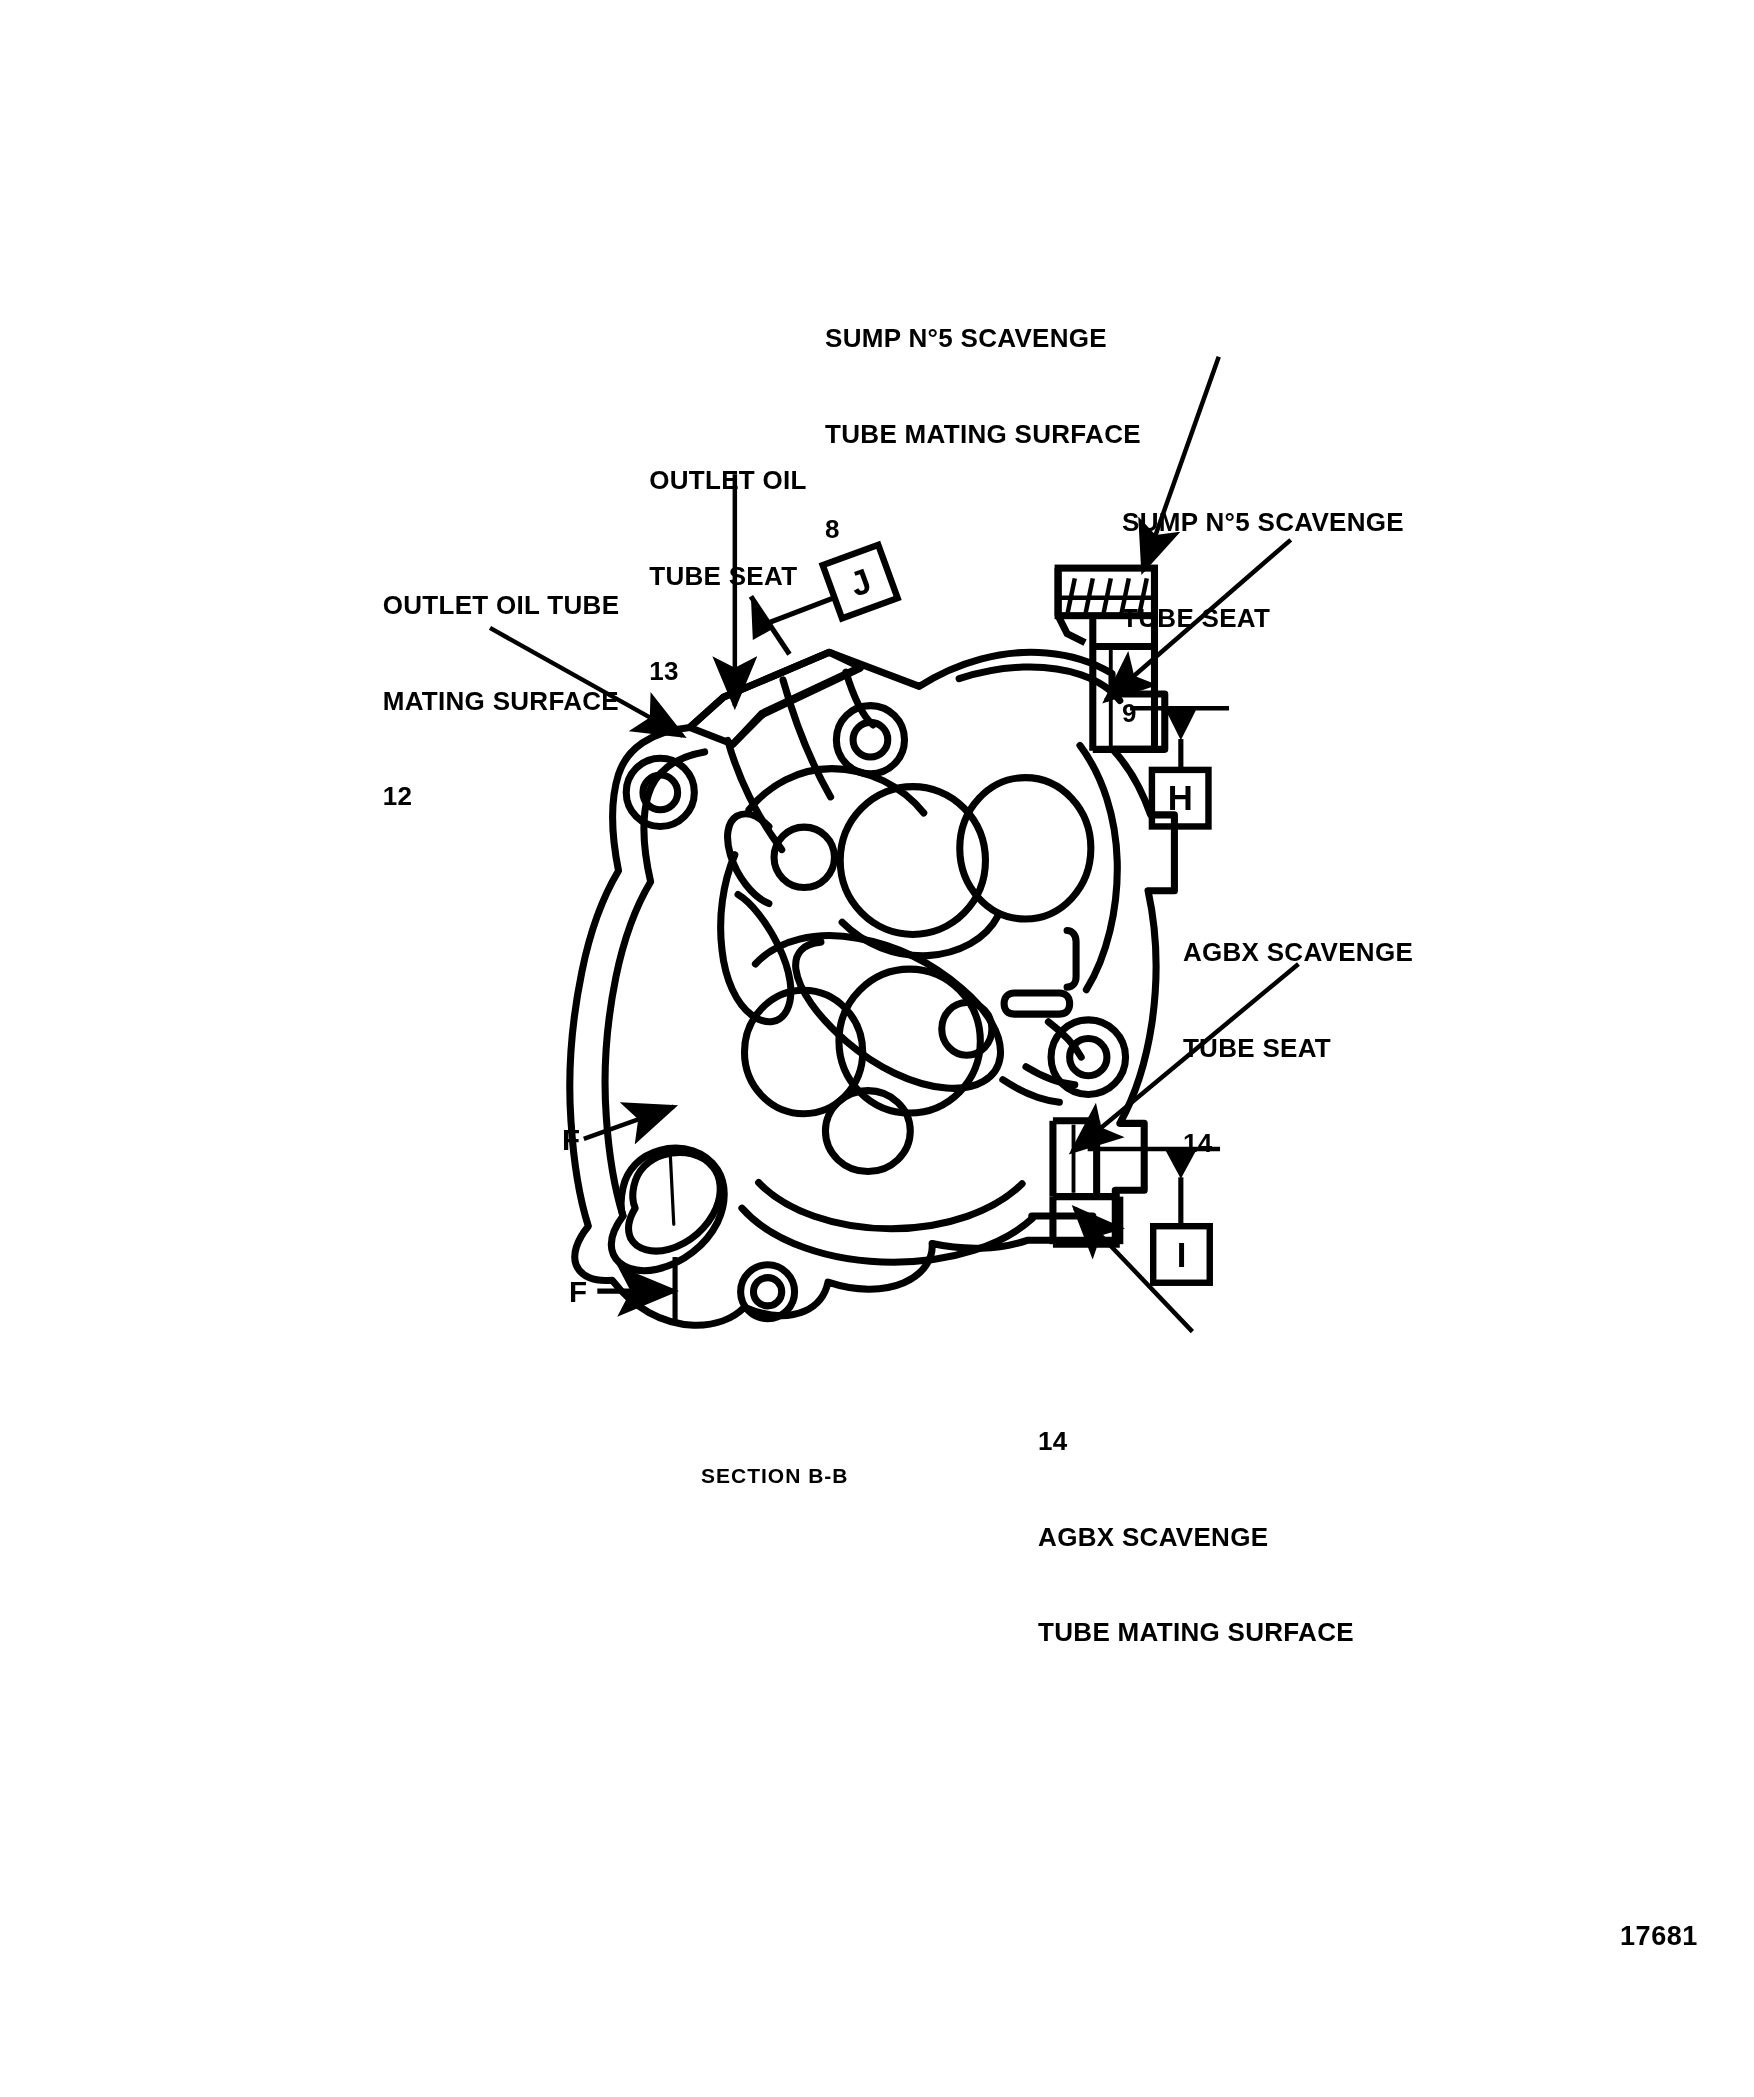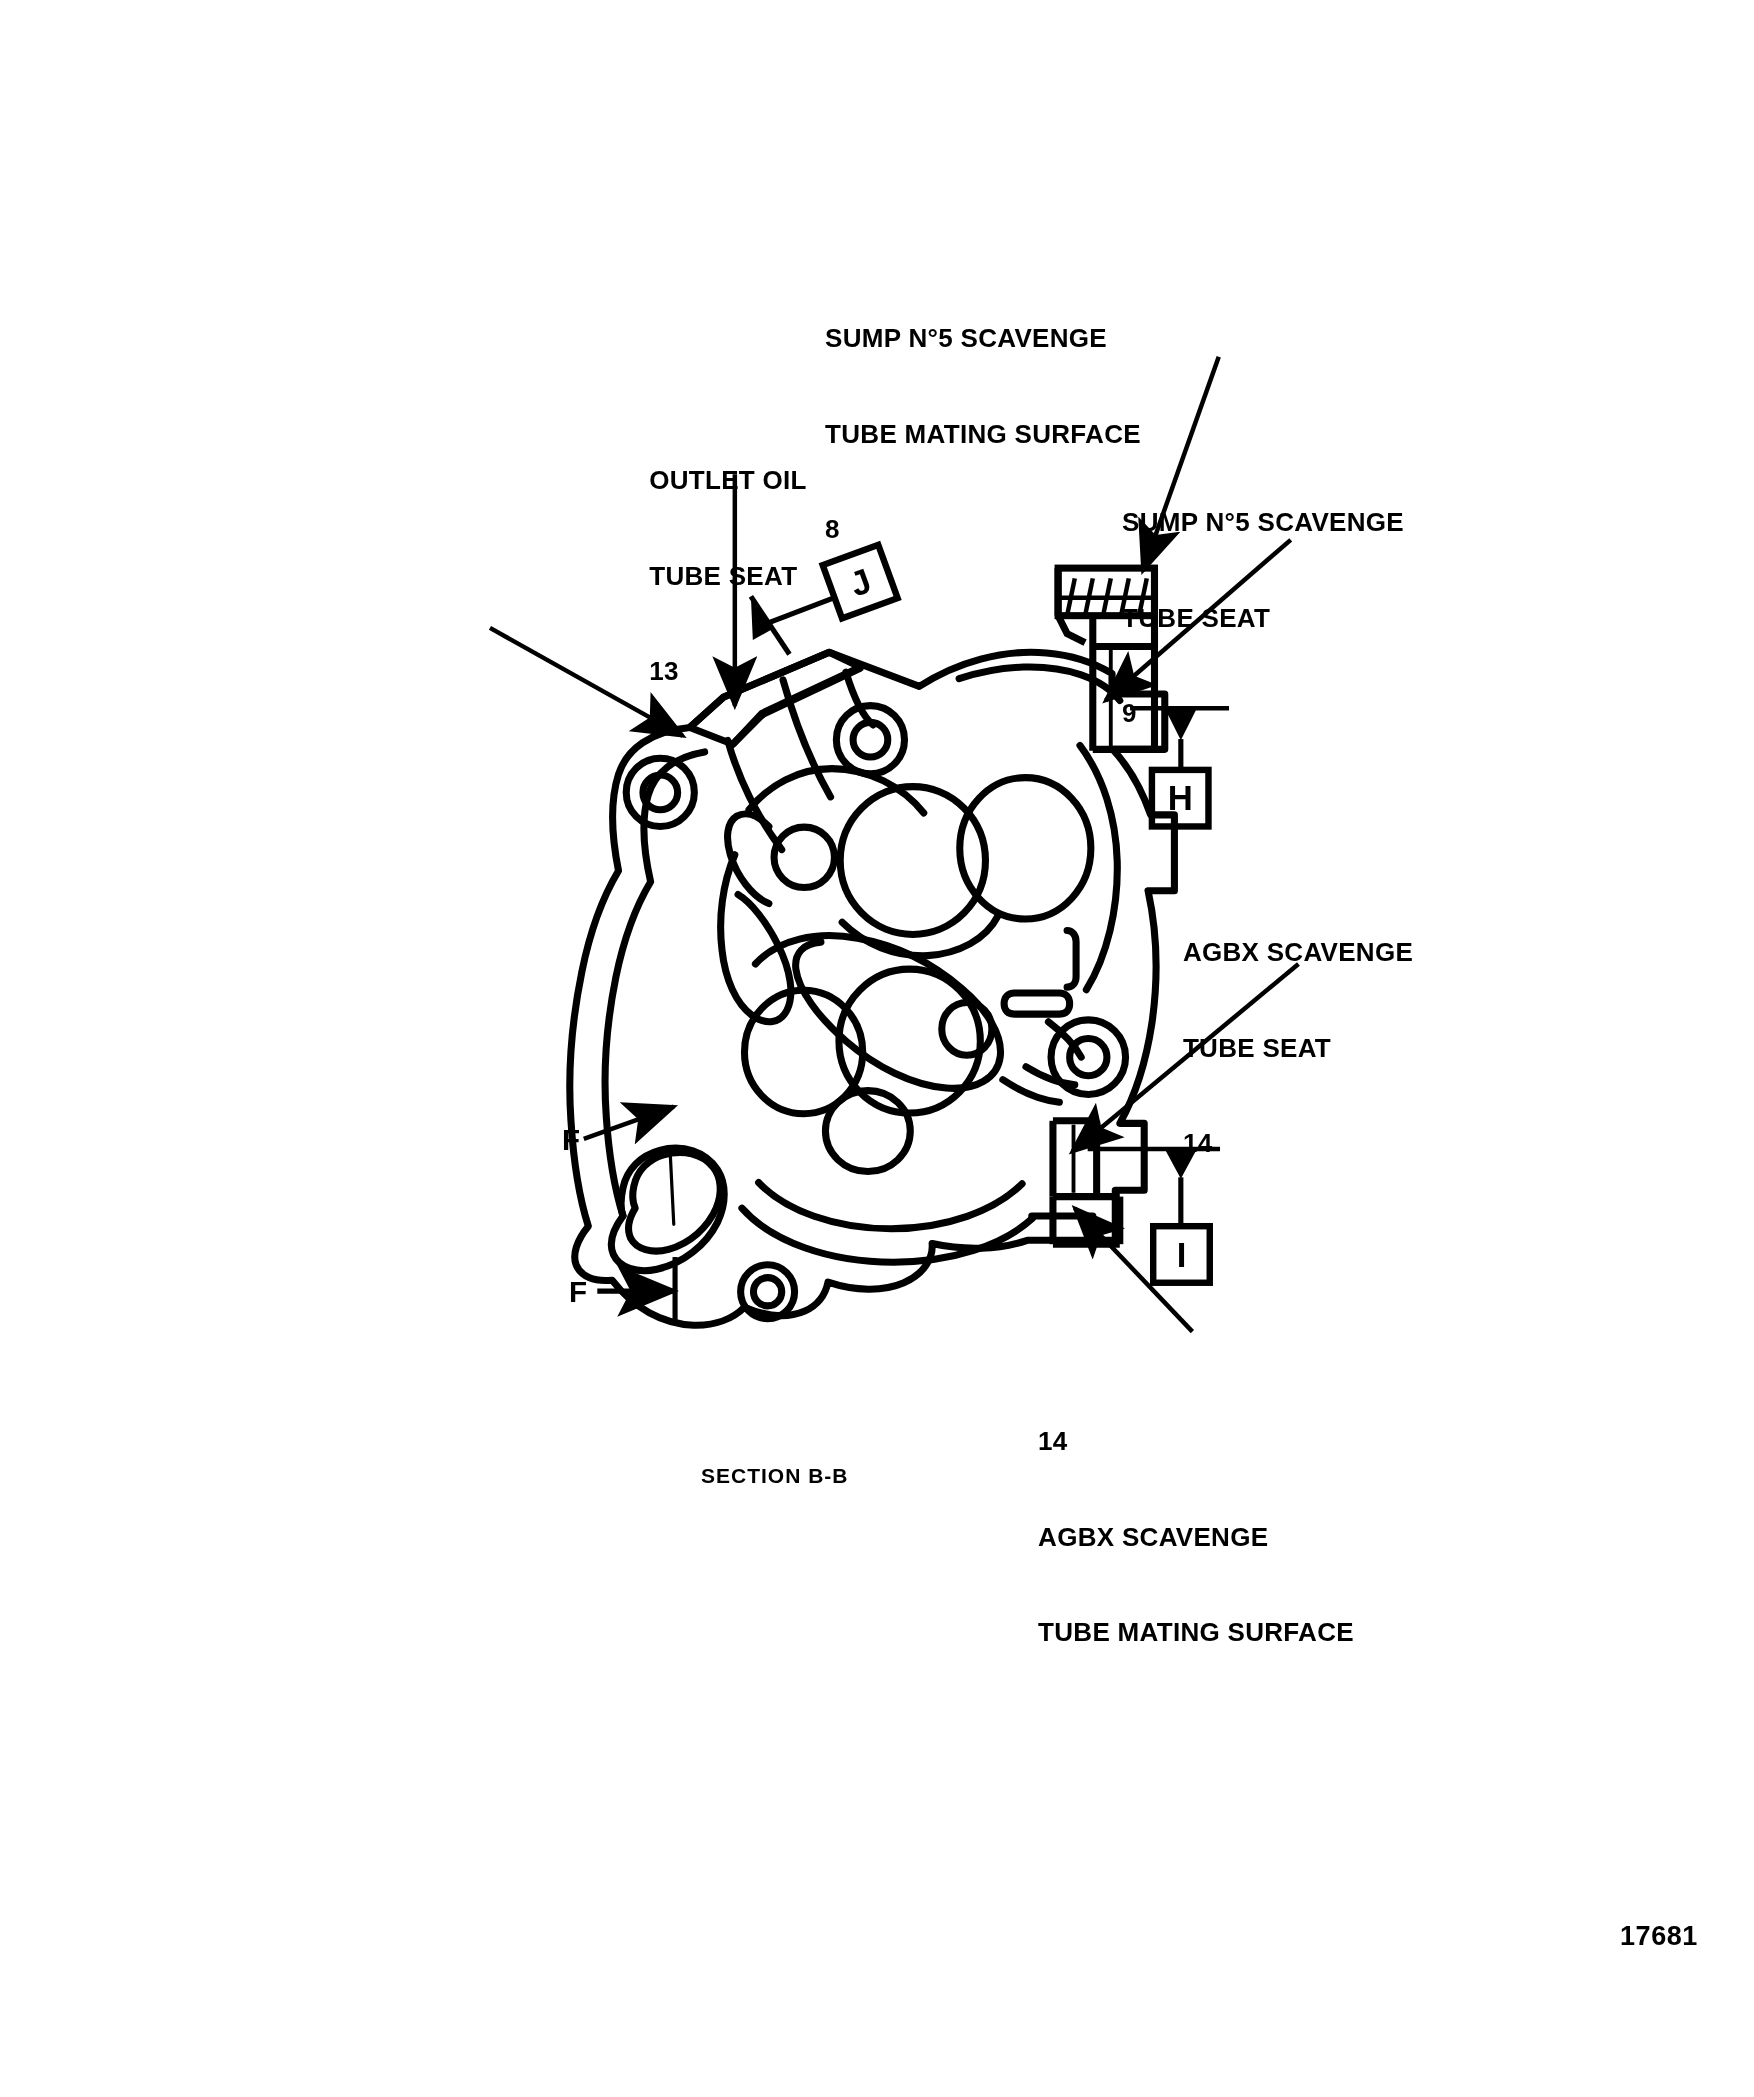--- a/index.html
+++ b/index.html
@@ -340,20 +340,25 @@
     <span class="ln">TUBE SEAT</span>
     <span class="num">9</span>
   </div>
 
   <div class="label" style="left:728px; top:402px; transform:translateX(-50%);">
     <span class="ln">OUTLET OIL</span>
     <span class="ln">TUBE SEAT</span>
     <span class="num">13</span>
   </div>
 
+  <div class="label" style="left:501px; top:527px; transform:translateX(-50%);">
+    <span class="ln">OUTLET OIL TUBE</span>
+    <span class="ln">MATING SURFACE</span>
+    <span class="num">12</span>
+  </div>
 
   <div class="label" style="left:1298px; top:874px; transform:translateX(-50%);">
     <span class="ln">AGBX SCAVENGE</span>
     <span class="ln">TUBE SEAT</span>
     <span class="num">14</span>
   </div>
 
   <div class="label" style="left:1196px; top:1363px; transform:translateX(-50%);">
     <span class="num">14</span>
     <span class="ln">AGBX SCAVENGE</span>

